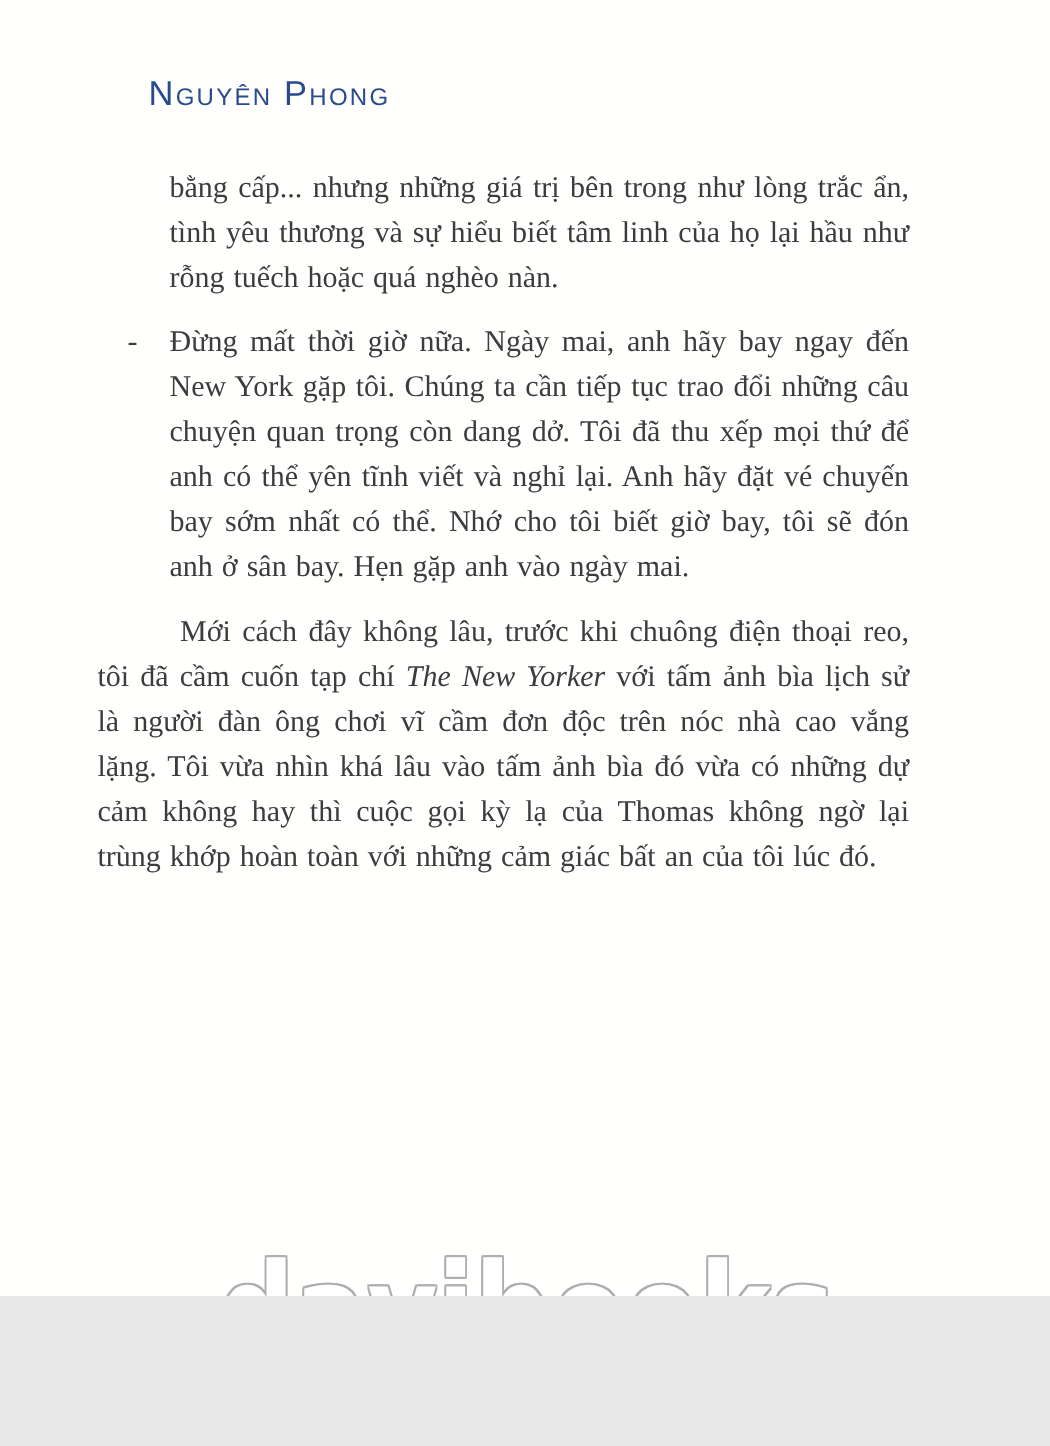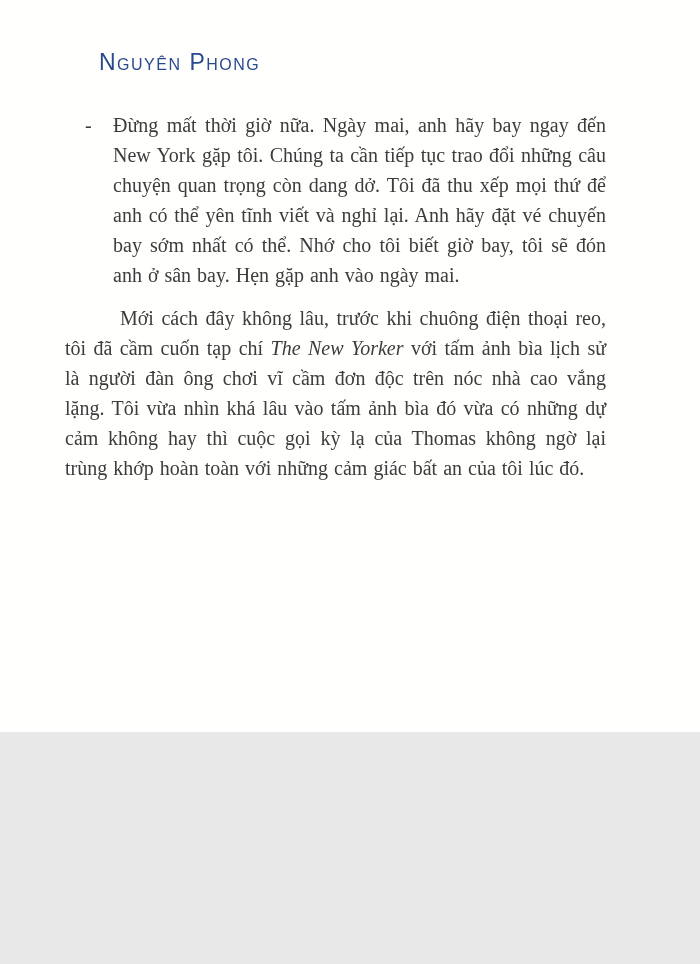--- a/index.html
+++ b/index.html
@@ -3,21 +3,21 @@
 <meta charset="utf-8">
 <style>
   :root{
     --blue:#2a4a8e;
     --body:#3c3c3c;
     --wm:#aeaeae;
   }
   html,body{margin:0;padding:0;background:#e8e8e8;}
   .page{
     position:relative;
-    width:700px;height:732px;
+    width:700px;height:864px;
     margin:0 auto;
     background:#fffffe;
     overflow:hidden;
     font-family:"Liberation Serif", serif;
     text-decoration:underline;
   }
   
   .header{position:absolute;left:99px;top:49px;}
   .author{
     font-family:"Liberation Sans", sans-serif;
@@ -91,20 +91,21 @@
 <body>
 
 <div class="page">
 
   <div class="header">
     <span class="author">Nguyên Phong</span>
   </div>
 
   <div class="body-text">
 
+    <p class="para quote">bằng cấp... nhưng những giá trị bên trong như lòng trắc ẩn, tình yêu thương và sự hiểu biết tâm linh của họ lại hầu như rỗng tuếch hoặc quá nghèo nàn.</p>
 
 
     <div class="dialogue">
       <span class="marker">-</span>
       <p class="para">Đừng mất thời giờ nữa. Ngày mai, anh hãy bay ngay đến New York gặp tôi. Chúng ta cần tiếp tục trao đổi những câu chuyện quan trọng còn dang dở. Tôi đã thu xếp mọi thứ để anh có thể yên tĩnh viết và nghỉ lại. Anh hãy đặt vé chuyến bay sớm nhất có thể. Nhớ cho tôi biết giờ bay, tôi sẽ đón anh ở sân bay. Hẹn gặp anh vào ngày mai.</p>
     </div>
 
 
     <p class="para narr"><span>Mới cách đây không lâu, trước khi chuông điện thoại reo, tôi đã cầm cuốn tạp chí </span><em>The New Yorker</em><span> với tấm ảnh bìa lịch sử là người đàn ông chơi vĩ cầm đơn độc trên nóc nhà cao vắng lặng. Tôi vừa nhìn khá lâu vào tấm ảnh bìa đó vừa có những dự cảm không hay thì cuộc gọi kỳ lạ của Thomas không ngờ lại trùng khớp hoàn toàn với những cảm giác bất an của tôi lúc đó.</span></p>
 

